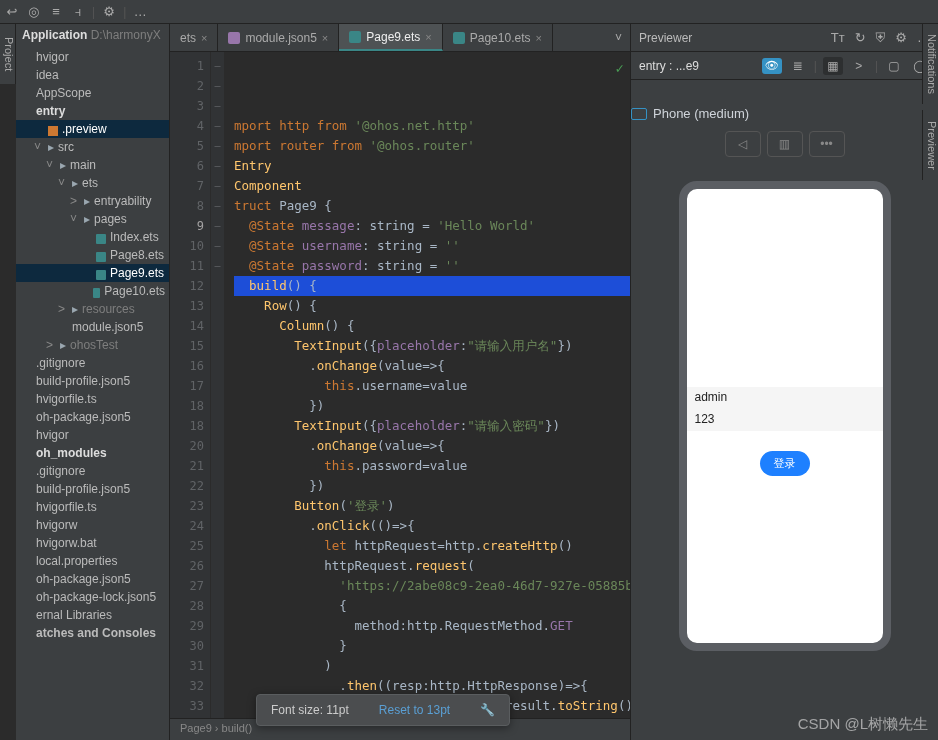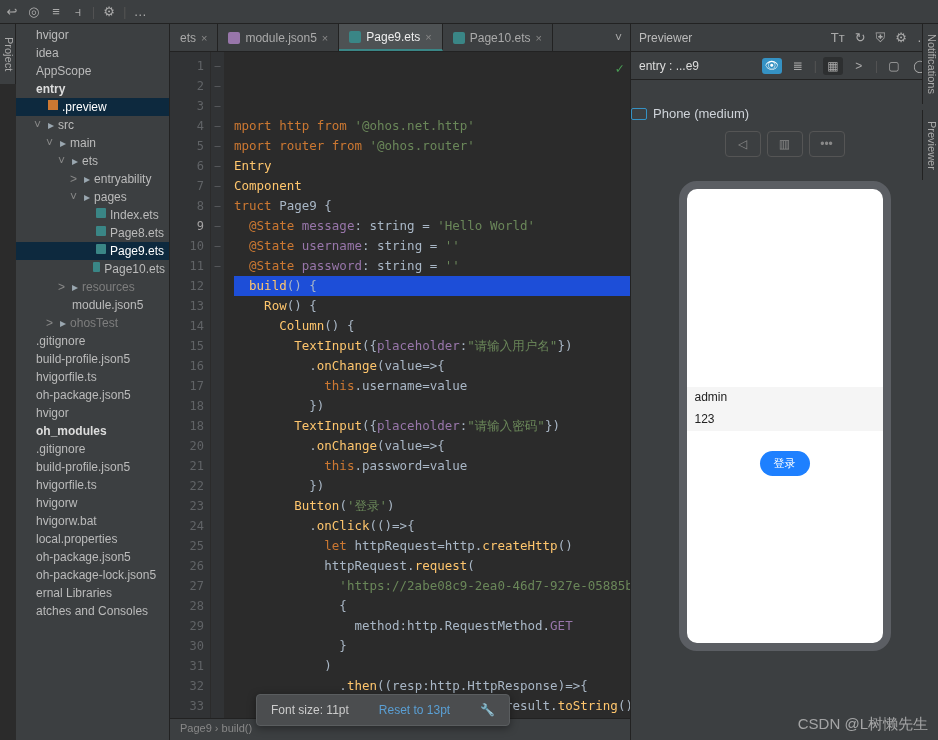--- a/index.html
+++ b/index.html
@@ -87,21 +87,21 @@
       overflow: hidden;
     }
     .proj-header .path { color: #7e7e7e; }
     .tree { padding-top: 2px; }
     .tree-item {
       padding: 2px 4px 2px 8px;
       white-space: nowrap;
       overflow: hidden;
       color: #bbb;
       display: flex;
-      align-items: flex-start;
+      align-items: flex-end;
       gap: 4px;
     }
     .tree-item .chev { width: 10px; color: #888; display:inline-block;}
     .tree-item .foldr { color: #9aa7b0; }
     .tree-item.sel { background: #0d293e; color: #fff; }
     .tree-item.dim { color: #7e7e7e; }
     .tree-item .sq-orange { display:inline-block; width:10px; height:10px; background:#cc7832; }
     .tree-item .sq-teal { display:inline-block; width:10px; height:10px; background:#3a8686; border-radius:1px;}
     
     .tabs {
@@ -313,20 +313,23 @@
   <span class="icon">⫞</span>
   <span style="color:#555">|</span>
   <span class="icon">⚙</span>
   <span style="color:#555">|</span>
   <span class="icon">…</span>
 </div>
 
 <div class="split-h">
 
   <div class="panel-left">
+    <div class="proj-header">
+      <b>Application</b> <span class="path">D:\harmonyX</span>
+    </div>
     <div class="tree" id="tree">
         <div class="tree-item" style="padding-left: 6px;">
           <span class="chev"></span>
           <span>hvigor</span>
         </div>
         <div class="tree-item" style="padding-left: 6px;">
           <span class="chev"></span>
           <span>idea</span>
         </div>
         <div class="tree-item" style="padding-left: 6px;">
@@ -454,21 +457,21 @@
           <span>oh-package.json5</span>
         </div>
         <div class="tree-item" style="padding-left: 6px;">
           <span class="chev"></span>
           <span>oh-package-lock.json5</span>
         </div>
         <div class="tree-item" style="padding-left: 6px;">
           <span class="chev"></span>
           <span>ernal Libraries</span>
         </div>
-        <div class="tree-item" style="padding-left: 6px;">
+        <div class="tree-item" style="padding-left: 6px; font-weight: bold;">
           <span class="chev"></span>
           <span>atches and Consoles</span>
         </div>
       </div>
   </div>
 
   <div class="panel-mid">
     <div class="tabs" id="tabs">
         <div class="tab">
           <span>ets</span>

